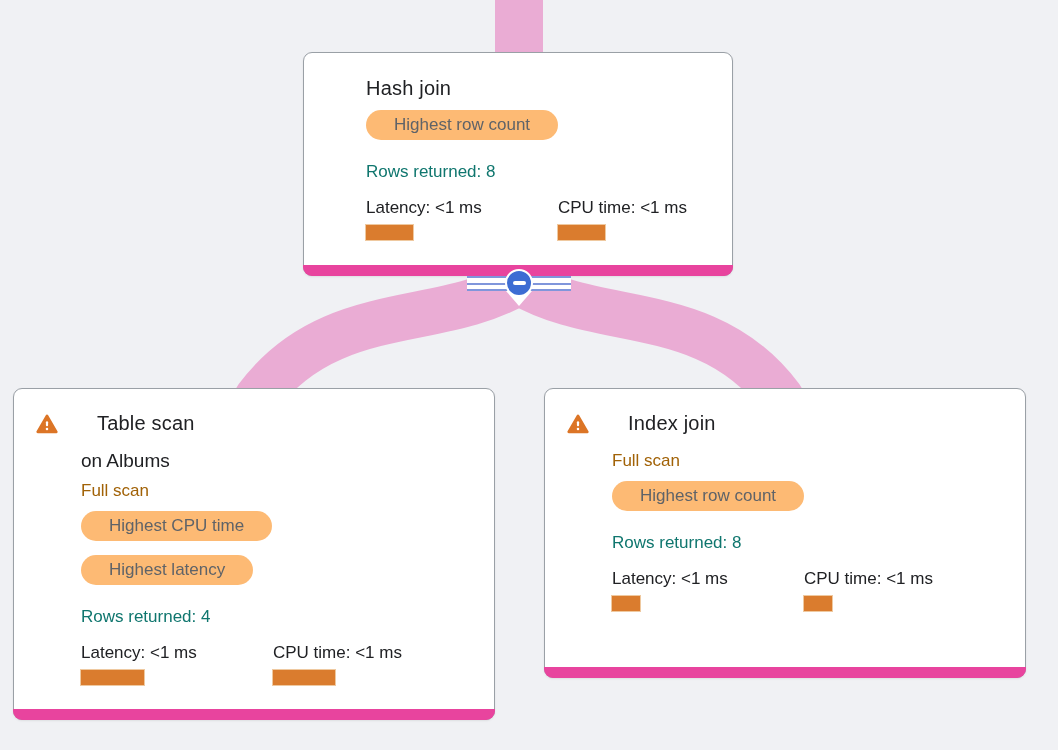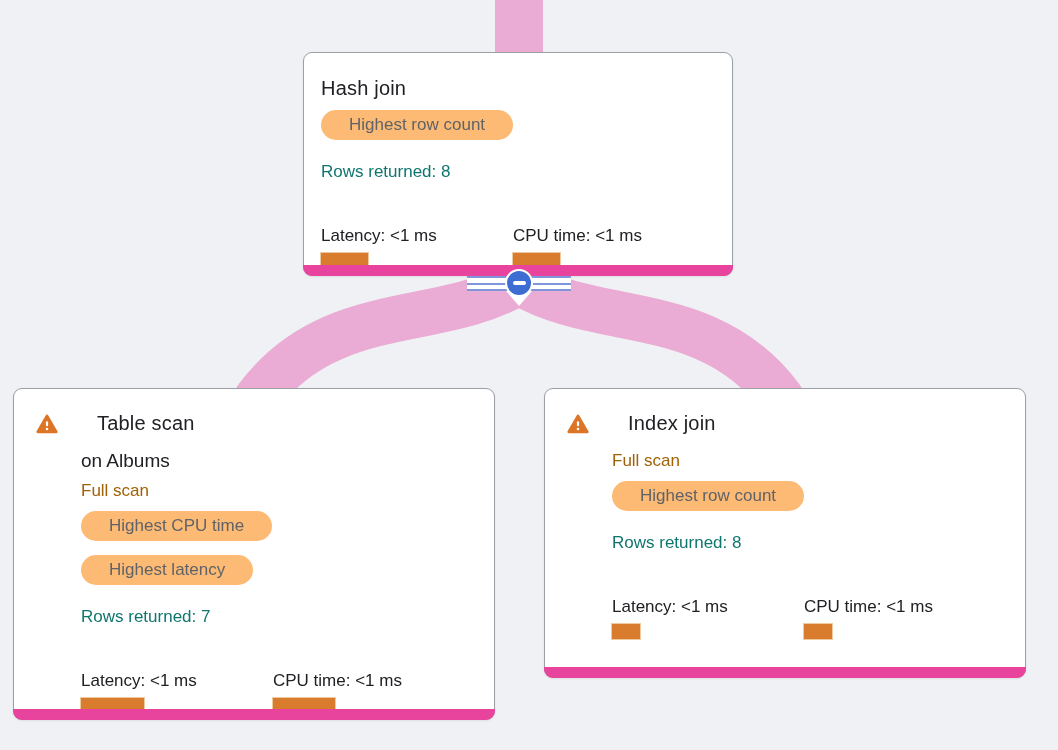--- a/index.html
+++ b/index.html
@@ -13,21 +13,21 @@
   .card{
     position:absolute;background:#FFFFFF;
     border:1px solid #9AA0A6;border-radius:9px;
     box-sizing:border-box;z-index:1;
     box-shadow:0 1px 2px rgba(60,64,67,.10);
   }
   .bottombar{
     position:absolute;left:-1px;right:-1px;bottom:-1px;height:11px;
     background:#E8449E;border-radius:0 0 9px 9px;
   }
-  #card-hash{left:303px;top:52px;width:430px;height:224px;}
+  #card-hash{left:303px;top:52px;width:430px;height:224px;padding-left:45px;}
   #card-table{left:13px;top:388px;width:482px;height:332px;}
   #card-index{left:544px;top:388px;width:482px;height:290px;}
 
   .hash-body{margin:21px 18px 0 17px;}
   .node-title{font-size:20px;line-height:28px;font-weight:500;color:#202124;letter-spacing:.2px;}
 
   .scan-hdr{display:flex;align-items:center;gap:39px;margin:20px 0 0 22px;}
   .warn{width:22px;height:20px;flex:0 0 auto;margin-top:1px;}
   .scan-body{margin:12px 18px 0 67px;}
 
@@ -37,21 +37,21 @@
   .badge-row{margin-top:8px;}
   .badge-row + .badge-row{margin-top:14px;}
   .badge{
     display:inline-block;height:30px;line-height:30px;padding:0 28px;
     background:#fdba74;border-radius:16px;
     color:#5F6368;font-size:17px;white-space:nowrap;
   }
   .rows{font-size:17px;line-height:24px;margin-top:20px;color:#0f766e;}
   .metrics{display:flex;margin-top:12px;}
   .metric{width:192px;flex:0 0 auto;}
-  .m-label{font-size:17px;line-height:24px;color:#202124;white-space:nowrap;margin-top:28px;}
+  .m-label{font-size:17px;line-height:24px;color:#202124;white-space:nowrap;}
   .m-bar{height:15px;background:#DA7C2E;margin-top:5px;box-shadow:0 0 0 1px #EFC9A0;}
 
   .strip{
     position:absolute;left:467px;top:276px;width:104px;height:15px;
     background:#FFFFFF;z-index:2;box-sizing:border-box;
     border-top:2px solid #8096DB;border-bottom:2px solid #8096DB;
   }
   .strip::after{
     content:"";position:absolute;left:0;right:0;top:50%;margin-top:-1px;height:2px;
     background:#8096DB;
@@ -108,21 +108,21 @@
   </div>
   <div class="scan-body">
     <div class="subtitle">on Albums</div>
     <div class="fullscan">Full scan</div>
     <div class="badge-row">
       <span class="badge">Highest CPU time</span>
     </div>
     <div class="badge-row">
       <span class="badge">Highest latency</span>
     </div>
-    <div class="rows">Rows returned: 7</div>
+    <div class="rows">Rows returned: 4</div>
     <div class="metrics">
       <div class="metric">
         <div class="m-label">Latency: &lt;1 ms</div>
         <div class="m-bar" style="width: 63px;"></div>
       </div>
       <div class="metric">
         <div class="m-label">CPU time: &lt;1 ms</div>
         <div class="m-bar" style="width: 62px;"></div>
       </div>
     </div>

